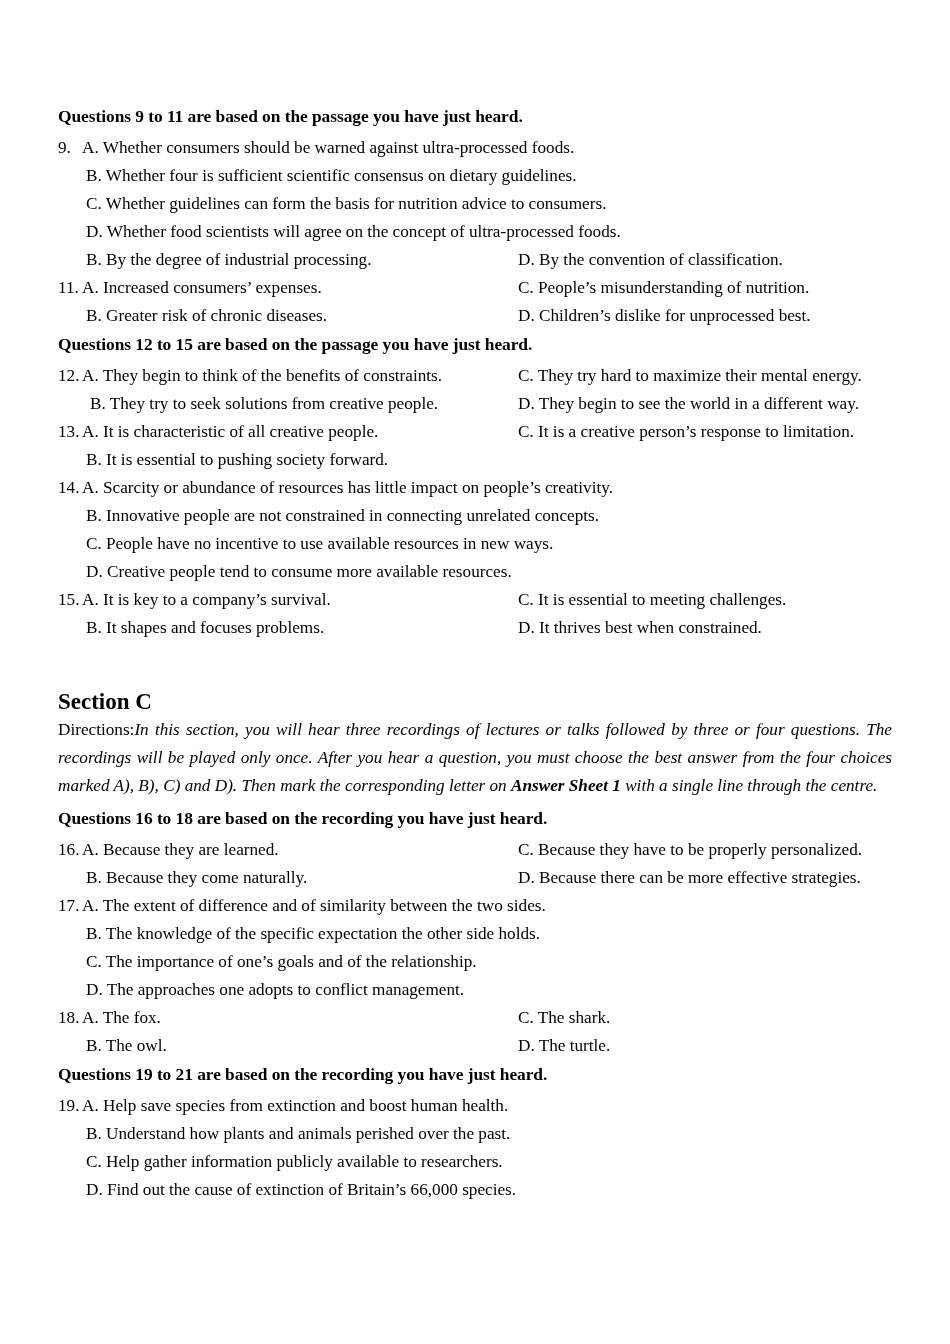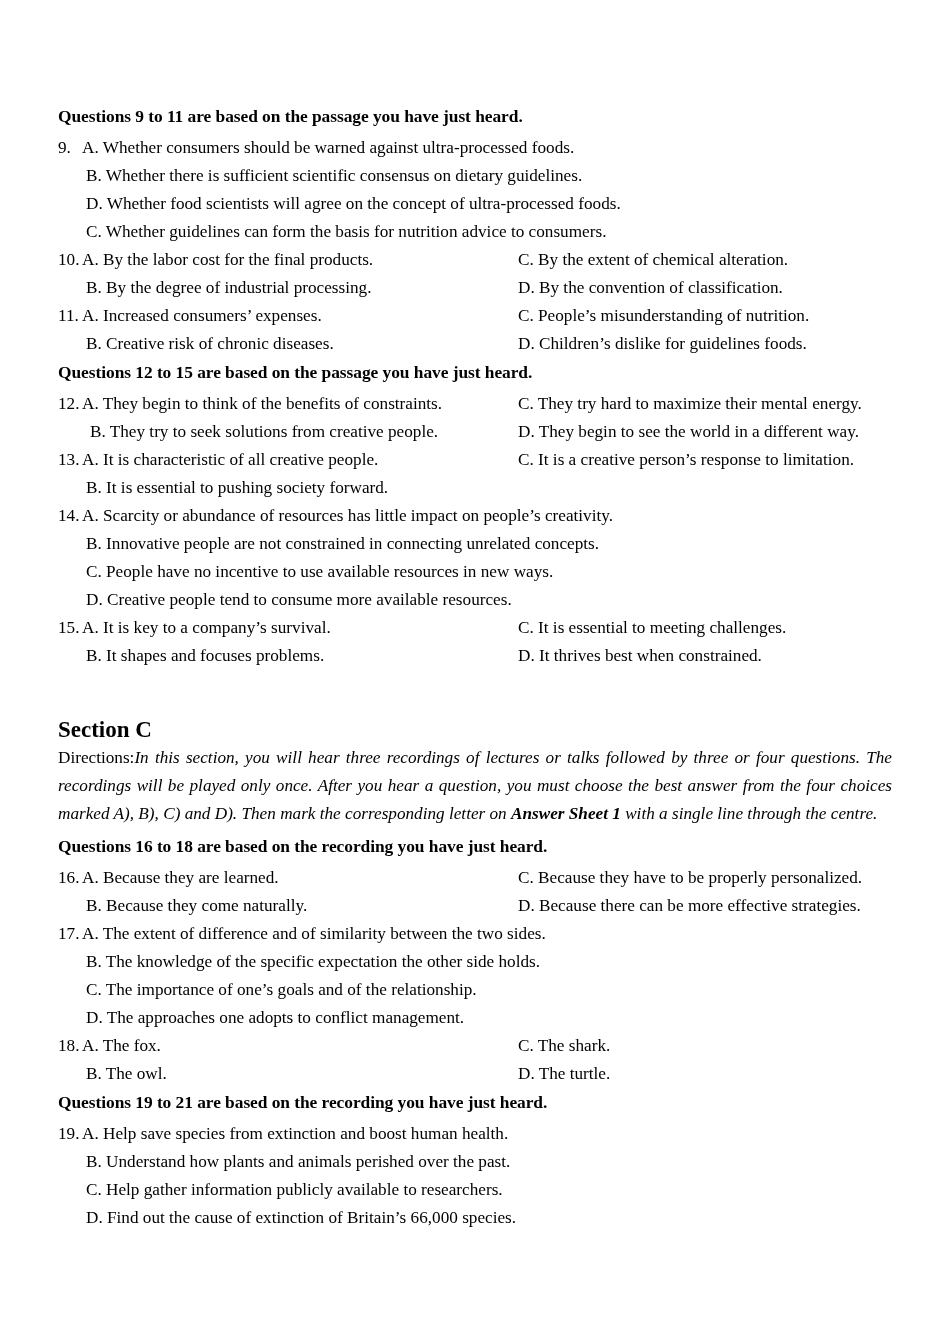--- a/index.html
+++ b/index.html
@@ -120,49 +120,44 @@
 
 <div class="page">
   <div class="content" id="content-root">
       <div class="q-heading">Questions 9 to 11 are based on the passage you have just heard.</div>
       <div class="qblock">
         <div class="row full">
           <span class="num">9.</span>
           <span class="optA">A. Whether consumers should be warned against ultra-processed foods.</span>
         </div>
         <div class="row full">
-          <span class="optB">B. Whether there is sufficient scientific consensus on dietary guidelines.</span>
+          <span class="optB">B. Whether four is sufficient scientific consensus on dietary guidelines.</span>
+        </div>
+        <div class="row full">
+          <span class="optC">C. Whether guidelines can form the basis for nutrition advice to consumers.</span>
         </div>
         <div class="row full">
           <span class="optD">D. Whether food scientists will agree on the concept of ultra-processed foods.</span>
         </div>
-        <div class="row full">
-          <span class="optC">C. Whether guidelines can form the basis for nutrition advice to consumers.</span>
-        </div>
-      </div>
-      <div class="qblock">
-        <div class="row">
-          <span class="num">10.</span>
-          <span class="optA">A. By the labor cost for the final products.</span>
-          <span class="optRight">C. By the extent of chemical alteration.</span>
-        </div>
+      </div>
+      <div class="qblock">
         <div class="row">
           <span class="optB">B. By the degree of industrial processing.</span>
           <span class="optRight">D. By the convention of classification.</span>
         </div>
       </div>
       <div class="qblock">
         <div class="row">
           <span class="num">11.</span>
           <span class="optA">A. Increased consumers’ expenses.</span>
           <span class="optRight">C. People’s misunderstanding of nutrition.</span>
         </div>
         <div class="row">
-          <span class="optB">B. Creative risk of chronic diseases.</span>
-          <span class="optRight">D. Children’s dislike for guidelines foods.</span>
+          <span class="optB">B. Greater risk of chronic diseases.</span>
+          <span class="optRight">D. Children’s dislike for unprocessed best.</span>
         </div>
       </div>
       <div class="q-heading">Questions 12 to 15 are based on the passage you have just heard.</div>
       <div class="qblock">
         <div class="row">
           <span class="num">12.</span>
           <span class="optA">A. They begin to think of the benefits of constraints.</span>
           <span class="optRight">C. They try hard to maximize their mental energy.</span>
         </div>
         <div class="row">

